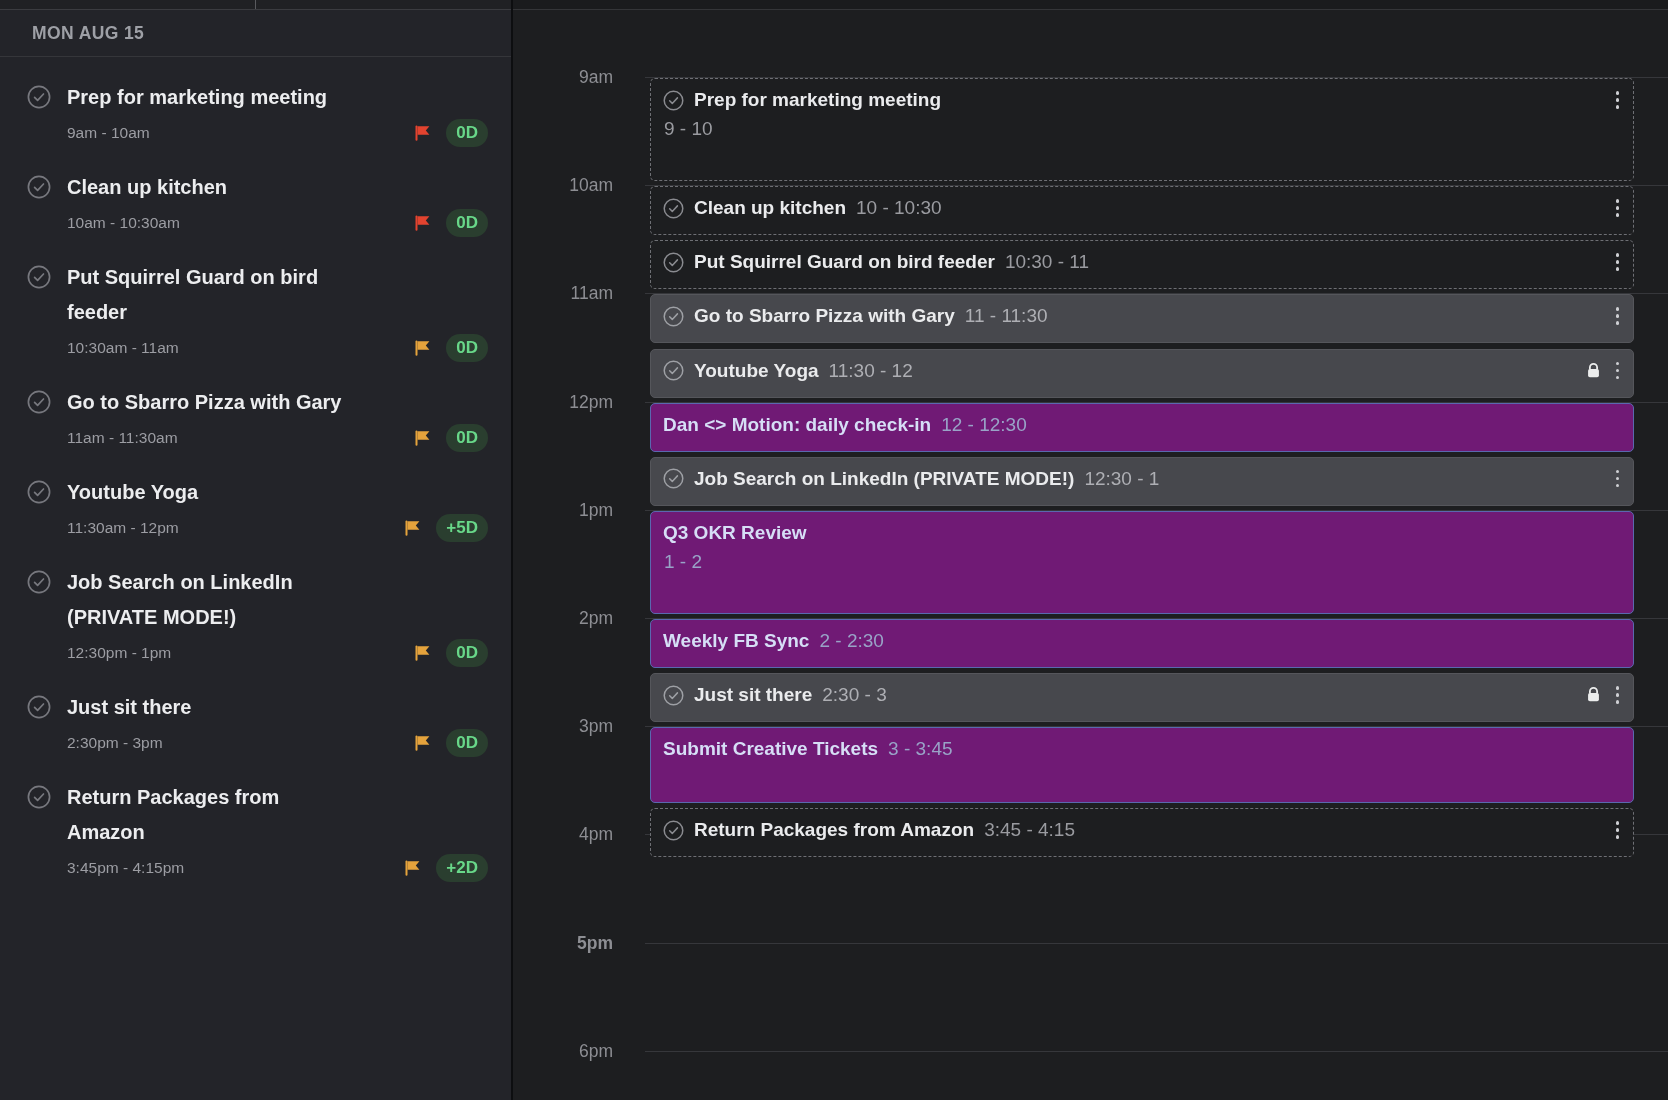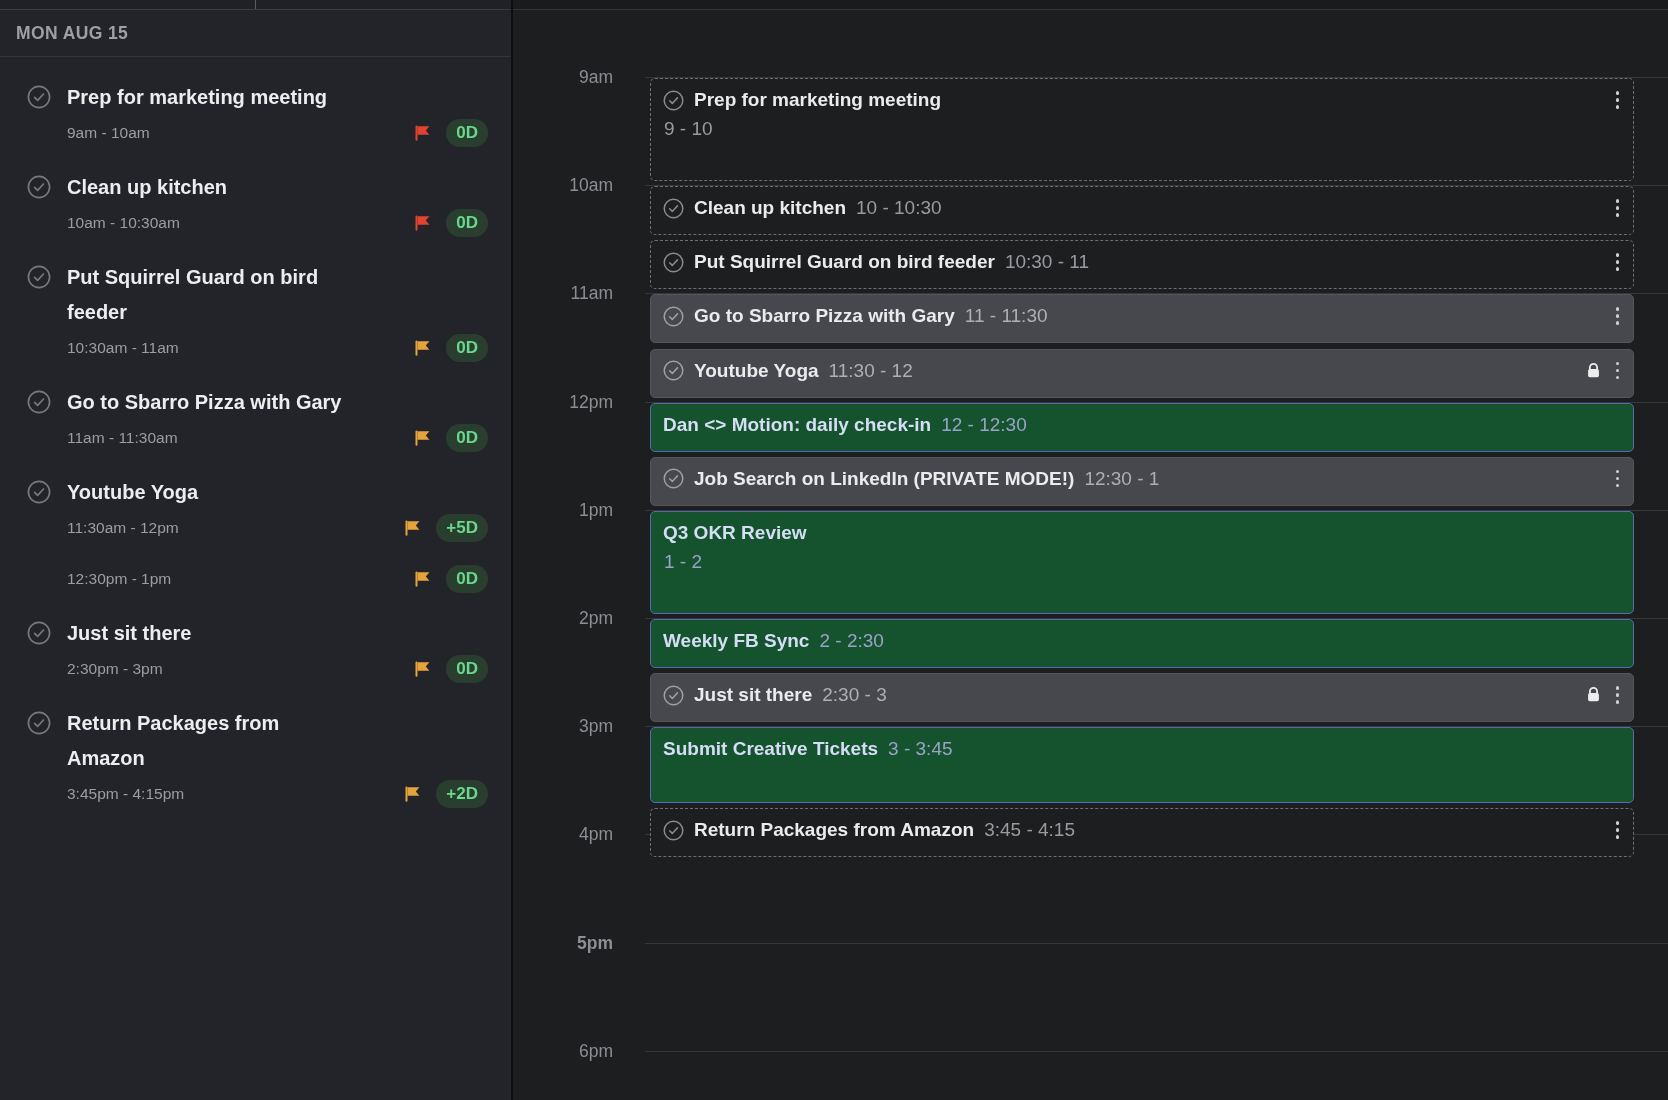--- a/index.html
+++ b/index.html
@@ -9,21 +9,21 @@
   }
   
   .strip-left{position:absolute;left:0;top:0;width:512px;height:10px;background:#202124;
     border-bottom:1px solid #3b3c40;box-sizing:border-box;z-index:7}
   .strip-tick{position:absolute;left:255px;top:0;width:1px;height:9px;background:#595a5e}
   .strip-right{position:absolute;left:512px;top:0;right:0;height:10px;background:#1a1b1d;
     border-bottom:1px solid #343538;box-sizing:border-box;z-index:7}
   
   .sidebar{position:absolute;left:0;top:10px;width:511px;bottom:0;background:#232429;z-index:2}
   .v-divider{position:absolute;left:511px;top:0;width:2px;height:1100px;background:#0d0e10;z-index:8}
-  .sidebar-header{height:46px;display:flex;align-items:center;padding-left:16px;
+  .sidebar-header{height:46px;display:flex;align-items:center;padding-left:32px;
     border-bottom:1px solid #35363a;color:#9ea0a6;font-size:17.5px;font-weight:bold;letter-spacing:.4px}
   .task-list{padding:23px 23px 0 27px}
   .task{margin-bottom:23px}
   .task-main{display:flex}
   .check-lg{width:24px;height:24px;margin:5px 16px 0 0;flex:none;color:#77787e}
   .task-title{font-size:20px;font-weight:bold;color:#ecedef;line-height:35px;white-space:pre-line}
   .task-meta{display:flex;align-items:center;margin-top:4px;height:28px;padding-left:40px}
   .task-time{font-size:15.5px;color:#9c9da3}
   .spacer{flex:1}
   .flag{width:20px;height:20px;margin-right:14px}
@@ -33,21 +33,21 @@
     background:#2a3e2f;color:#68d889;font-weight:bold;font-size:17px;
     display:flex;align-items:center;justify-content:center}
   
   .calendar{position:absolute;left:513px;top:10px;right:0;bottom:0;background:#1d1e20;z-index:1}
   .gridline{position:absolute;left:132px;right:0;height:1px;background:#36373b}
   .hour-label{position:absolute;left:0;width:100px;text-align:right;font-size:17.5px;
     color:#8d8e93;line-height:22px;transform:translateY(-11px)}
   .ev{position:absolute;left:137px;width:984px;box-sizing:border-box;border-radius:5px;z-index:3}
   .ev-dashed{background:#1d1e20;border:1px dashed #6e6f74}
   .ev-gray{background:#47484d;border:1px solid #55565b}
-  .ev-blue{background:#14532d;border:1.5px solid #5a68af}
+  .ev-blue{background:#701a75;border:1.5px solid #5a68af}
   .ev-line1{display:flex;align-items:center;gap:10px;padding:10px 60px 0 12px;overflow:hidden}
   .check-sm{width:21px;height:21px;flex:none;color:#8a8b90}
   .ev-gray .check-sm{color:#9ea0a5}
   .ev-title{font-size:19px;font-weight:bold;color:#eaebed;white-space:nowrap}
   .ev-blue .ev-title{color:#d6def6}
   .ev-time{font-size:19px;color:#9a9ba0;white-space:nowrap}
   .ev-gray .ev-time{color:#aeafb4}
   .ev-blue .ev-time{color:#99a3c7}
   .ev-time2{padding:7px 12px 0 13px;display:none}
   .ev.stacked .ev-time2{display:block}
@@ -173,20 +173,30 @@
       <span class="flag flag-orange">
         <svg viewBox="0 0 20 20" fill="currentColor">
           <rect x="3.5" y="2.4" width="2" height="15.4" rx="1"></rect>
           <path d="M5.5 3.2h11.9l-3.6 4.3 3.6 4.3H5.5z"></path>
         </svg>
       </span>
       <span class="badge">+5D</span>
     </div>
   </div>
       <div class="task">
+    <div class="task-main">
+      <span class="check-lg">
+        <svg viewBox="0 0 24 24" fill="none" stroke="currentColor" stroke-width="1.7">
+          <circle cx="12" cy="12" r="10.6"></circle>
+          <path d="M7.6 12.3l3 3 5.9-6.3" stroke-linecap="round" stroke-linejoin="round"></path>
+        </svg>
+      </span>
+      <span class="task-title">Job Search on LinkedIn
+(PRIVATE MODE!)</span>
+    </div>
     <div class="task-meta">
       <span class="task-time">12:30pm - 1pm</span>
       <span class="spacer"></span>
       <span class="flag flag-orange">
         <svg viewBox="0 0 20 20" fill="currentColor">
           <rect x="3.5" y="2.4" width="2" height="15.4" rx="1"></rect>
           <path d="M5.5 3.2h11.9l-3.6 4.3 3.6 4.3H5.5z"></path>
         </svg>
       </span>
       <span class="badge">0D</span>

